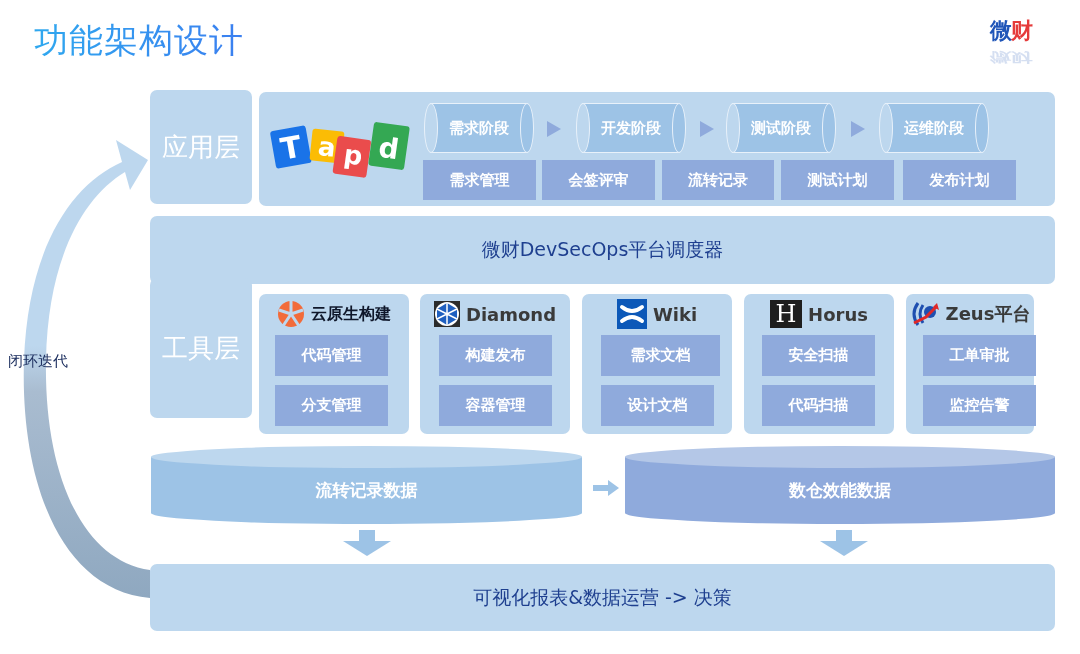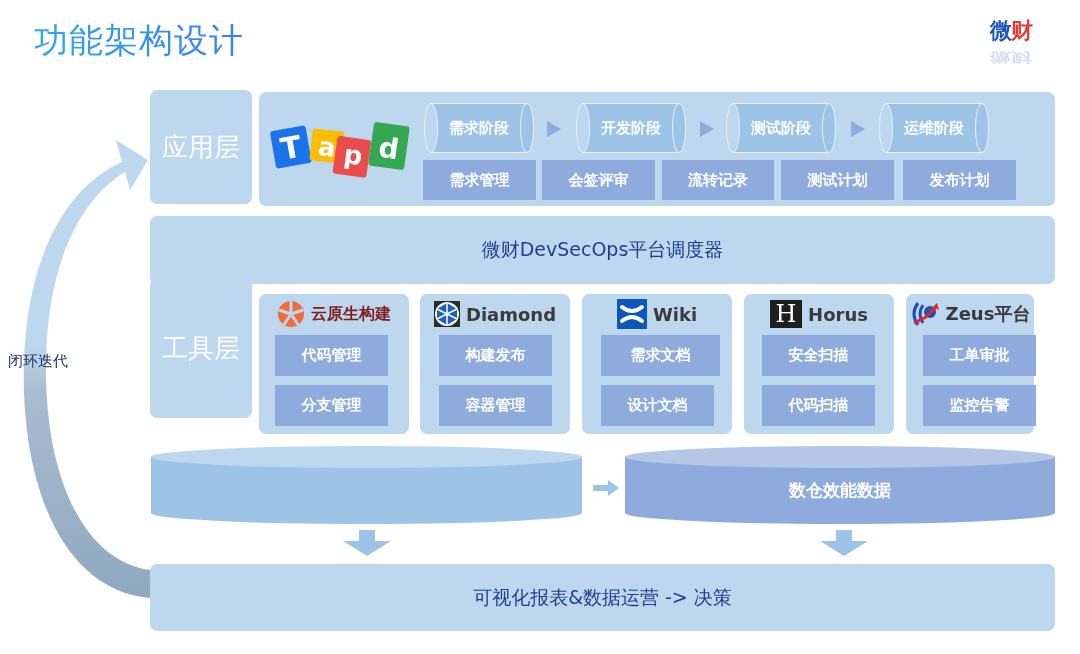--- a/index.html
+++ b/index.html
@@ -29,21 +29,21 @@
   .stage .cap-r { position: absolute; right: 0; top: 0; width: 14px; height: 50px; border-radius: 50%;
     background: #9dc3e6; border: 1px solid #e8f1fa; }
   .stage .txt { position: absolute; left: 0; right: 0; top: 0; bottom: 0; display: flex; align-items: center;
     justify-content: center; color: #fff; font-size: 15px; font-weight: bold; }
 
   .tri { position: absolute; width: 0; height: 0; border-top: 8px solid transparent; border-bottom: 8px solid transparent;
     border-left: 14px solid #8faadc; }
 
   .tool-head { position: absolute; left: 0; right: 0; top: 6px; height: 28px; display: flex; align-items: center;
     justify-content: center; gap: 6px; font-size: 18px; font-weight: bold; color: #3a3a3a; }
-  .tool-head .cn { font-size: 16px; color: #7f1d1d; font-weight: bold; }
+  .tool-head .cn { font-size: 16px; color: #0f172a; font-weight: bold; }
 
   .dispatcher-text, .report-text { position: absolute; left: 0; right: 0; top: 0; bottom: 0; display: flex;
     align-items: center; justify-content: center; color: #1e3f8f; font-size: 19px; }
 
   .cyl { position: absolute; }
   .cyl .top { position: absolute; left: 0; right: 0; top: 0; height: 22px; border-radius: 50%; }
   .cyl .mid { position: absolute; left: 0; right: 0; top: 11px; bottom: 11px; }
   .cyl .bot { position: absolute; left: 0; right: 0; bottom: 0; height: 22px; border-radius: 50%; }
   .cyl .txt { position: absolute; left: 0; right: 0; top: 16px; bottom: 6px; display: flex; align-items: center;
     justify-content: center; color: #fff; font-size: 17px; font-weight: bold; }
@@ -201,20 +201,21 @@
     <span>Zeus平台</span>
   </div>
   <div class="seg-box" style="left:17px;top:41px;width:113px;height:41px;">工单审批</div>
   <div class="seg-box" style="left:17px;top:91px;width:113px;height:41px;">监控告警</div>
 </div>
 
 <div class="cyl" style="left:151px;top:446px;width:431px;height:78px;">
   <div class="bot" style="background:#9dc3e6;"></div>
   <div class="mid" style="background:#9dc3e6;"></div>
   <div class="top" style="background:#bdd7ee;"></div>
+  <div class="txt">流转记录数据</div>
 </div>
 
 <svg style="position:absolute;left:593px;top:480px;" width="26" height="16">
   <rect x="0" y="5" width="16" height="6" fill="#9dc3e6"></rect>
   <polygon points="15,0 26,8 15,16" fill="#9dc3e6"></polygon>
 </svg>
 
 <div class="cyl" style="left:625px;top:446px;width:430px;height:78px;">
   <div class="bot" style="background:#8faadc;"></div>
   <div class="mid" style="background:#8faadc;"></div>

